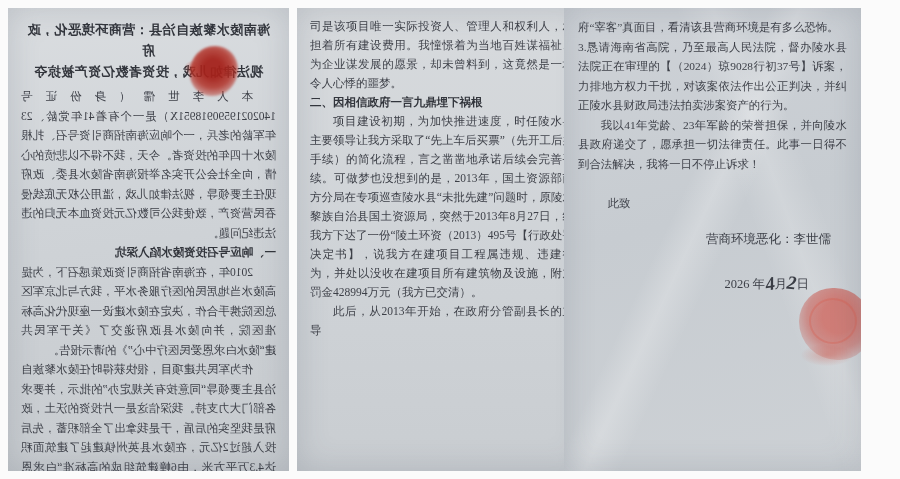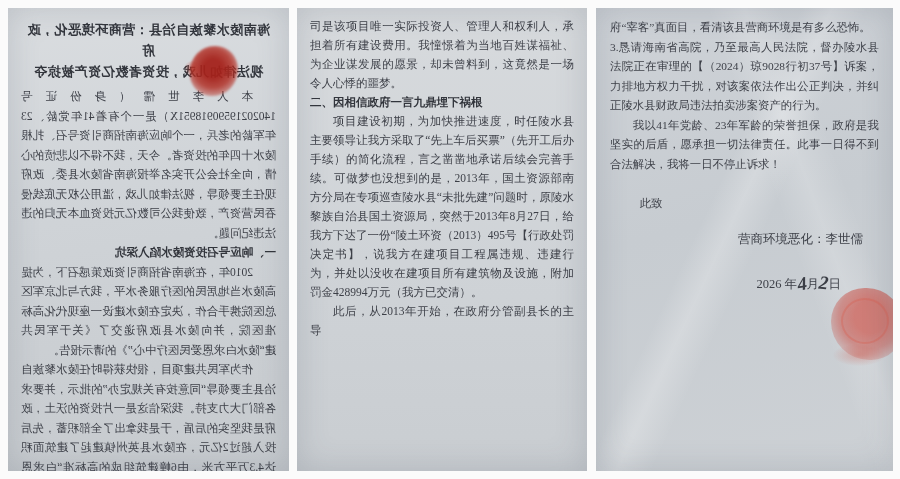--- a/index.html
+++ b/index.html
@@ -4,21 +4,21 @@
 <style>
   html,body{margin:0;padding:0;background:#ffffff;}
   .strip{position:relative;width:900px;height:479px;background:#fbfbfb;overflow:hidden;
          font-family:"Liberation Serif","DejaVu Serif",serif;}
   .panel{position:absolute;top:8px;height:463px;overflow:hidden;}
   .panel::after{content:"";position:absolute;inset:0;box-shadow:inset 0 0 32px rgba(70,80,95,.20);pointer-events:none;}
   #panel-1{left:8px;width:281px;
     background:linear-gradient(172deg,#dadde0 0%,#d0d4d8 38%,#c6cace 100%);}
   #panel-2{left:297px;width:290px;
     background:linear-gradient(180deg,#d7dadd 0%,#cfd3d7 55%,#c9cdd1 100%);}
-  #panel-3{left:596px;width:297px;
+  #panel-3{left:564px;width:297px;
     background:
       linear-gradient(115deg,transparent 40%,rgba(255,255,255,.22) 46%,transparent 53%),
       linear-gradient(70deg,transparent 60%,rgba(255,255,255,.18) 68%,transparent 76%),
       linear-gradient(165deg,#ced2d7 0%,#c7ccd1 45%,#cdd1d5 100%);}
   .page-content{position:absolute;inset:0;color:#3c3f47;}
   .mirror{transform:scaleX(-1);}
   #page1-text{padding:11px 13px;font-size:11.5px;line-height:19.5px;}
   #page2-text{padding:9px 13px;font-size:11.5px;line-height:19px;}
   #page3-text{padding:10px 14px;font-size:11.4px;line-height:19.5px;}
   .title-line{font-weight:bold;font-size:13px;line-height:21px;text-align:center;
@@ -86,21 +86,21 @@
           <p class="para indent">此后，从2013年开始，在政府分管副县长的主导</p>
         </div>
     </div>
   </div>
 
   <div class="panel" id="panel-3">
     <div class="page-content" id="page3-text">
       <div>
           <p class="para plain">府“宰客”真面目，看清该县营商环境是有多么恐怖。</p>
           <p class="para plain">3.恳请海南省高院，乃至最高人民法院，督办陵水县法院正在审理的【（2024）琼9028行初37号】诉案，力排地方权力干扰，对该案依法作出公正判决，并纠正陵水县财政局违法拍卖涉案资产的行为。</p>
-          <p class="para indent">我以41年党龄、23年军龄的荣誉担保，政府是我坚实的后盾，愿承担一切法律责任。此事一日得不到合法解决，我将一日不停止诉求！</p>
+          <p class="para indent">我以41年党龄、23年军龄的荣誉担保，并向陵水县政府递交了，愿承担一切法律责任。此事一日得不到合法解决，我将一日不停止诉求！</p>
           <p class="para salute">此致</p>
         </div>
       <div class="sign-row">
         <span>营商环境恶化：</span><span>李世儒</span>
       </div>
       <div class="date-row">
         <span>2026</span>
         <span>年</span><span class="hand m">4</span><span>月</span><span class="hand d">2</span><span>日</span>
       </div>
     </div>

